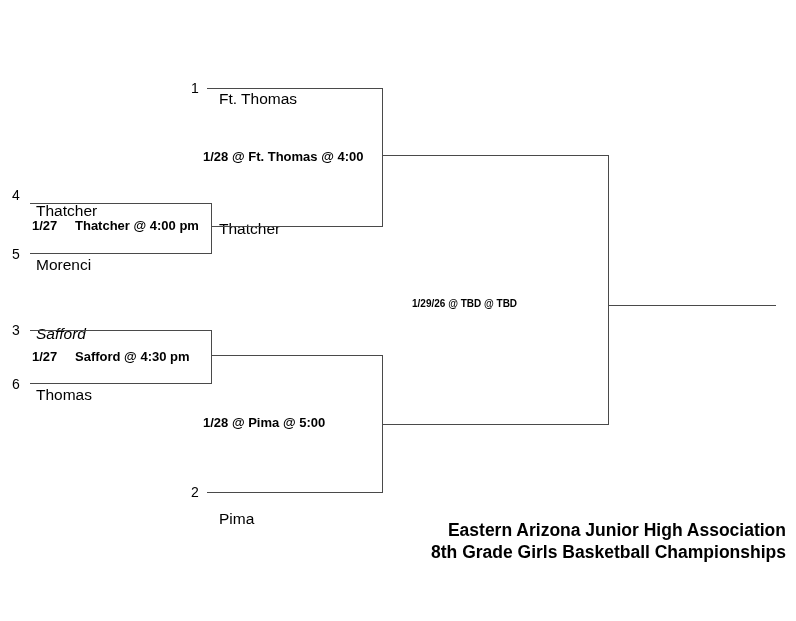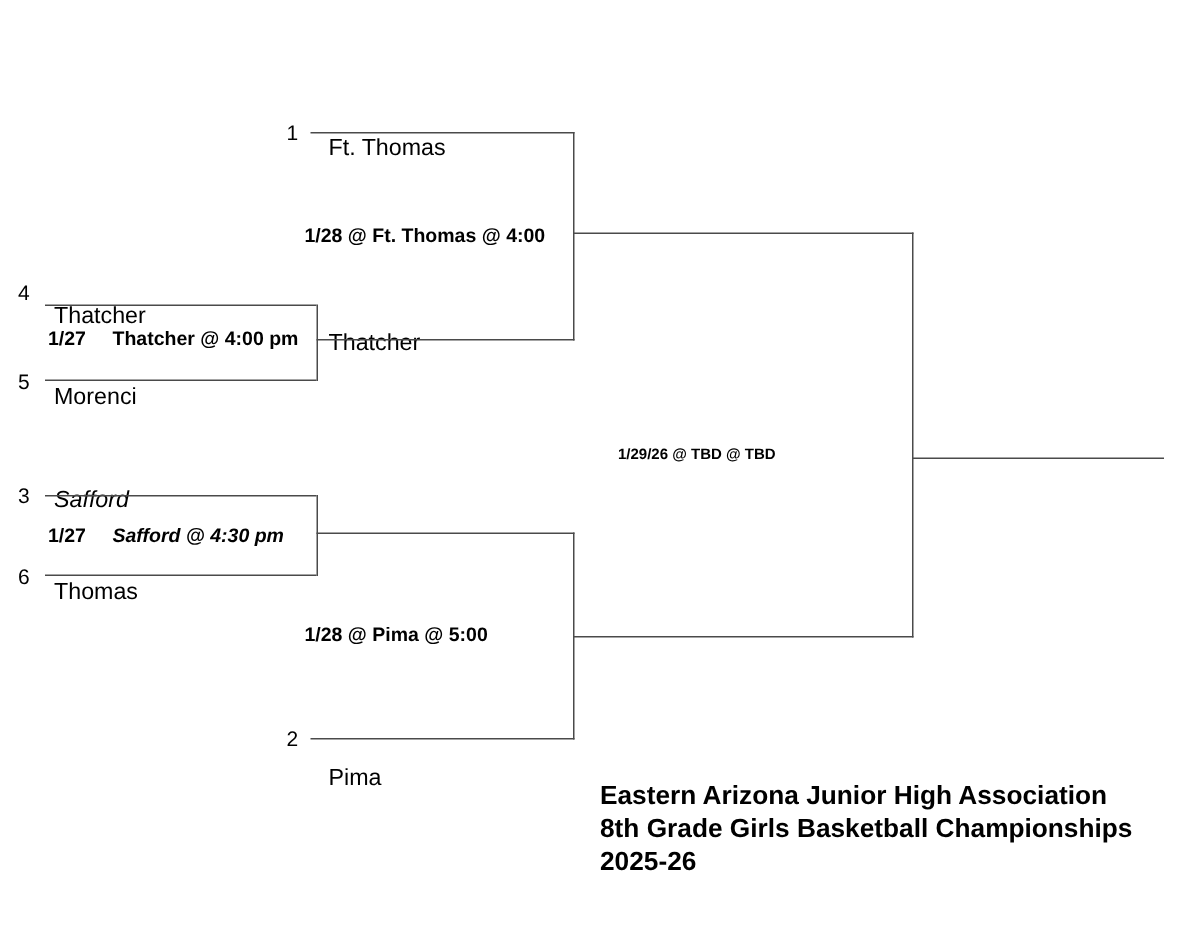--- a/index.html
+++ b/index.html
@@ -64,21 +64,21 @@
     color: #000000;
     font-weight: bold;
   }
 
   
   #title-block {
     position: absolute;
     left: 400px;
     top: 519px;
     width: 386px;
-    text-align: left;
+    text-align: right;
   }
   #title-block div {
     font-size: 17.5px;
     font-weight: bold;
     line-height: 22px;
     color: #000000;
     white-space: nowrap;
   }
 </style>
 </head>
@@ -97,21 +97,21 @@
   <div class="team" style="left:36px; top:236px;">Morenci</div>
   <div class="hline" style="left:30px; top:253px; width:181px;"></div>
 
   <div class="vline" style="left:211px; top:203px; height:51px;"></div>
 
   <div class="team" style="left:36px; top:305px;font-style:italic;">Safford</div>
   <div class="seed" style="left:12px; top:323px;">3</div>
   <div class="hline" style="left:30px; top:330px; width:181px;"></div>
 
   <div class="gameinfo" style="left:32px; top:350px;">1/27</div>
-  <div class="gameinfo" style="left:75px; top:350px;font-style:italic;">Safford @ 4:30 pm</div>
+  <div class="gameinfo" style="left:75px; top:350px;">Safford @ 4:30 pm</div>
 
   <div class="seed" style="left:12px; top:377px;">6</div>
   <div class="team" style="left:36px; top:366px;">Thomas</div>
   <div class="hline" style="left:30px; top:383px; width:181px;"></div>
 
   <div class="vline" style="left:211px; top:330px; height:54px;"></div>
 
   <div class="seed" style="left:191px; top:81px;">1</div>
   <div class="team" style="left:219px; top:70px;">Ft. Thomas</div>
   <div class="hline" style="left:207px; top:88px; width:176px;"></div>
@@ -138,16 +138,15 @@
   <div class="vline" style="left:608px; top:155px; height:270px;"></div>
 
   <div class="gameinfo-final" style="left:412px; top:299px;">1/29/26 @ TBD  @ TBD</div>
 
   <div class="hline" style="left:608px; top:305px; width:168px;"></div>
   <div class="team" style="left:618px; top:284px;"></div>
 
   <div id="title-block">
     <div>Eastern Arizona Junior High Association</div>
     <div>8th Grade Girls Basketball Championships</div>
-    <div>2025-26</div>
   </div>
 
 </div>
 
 </body></html>

